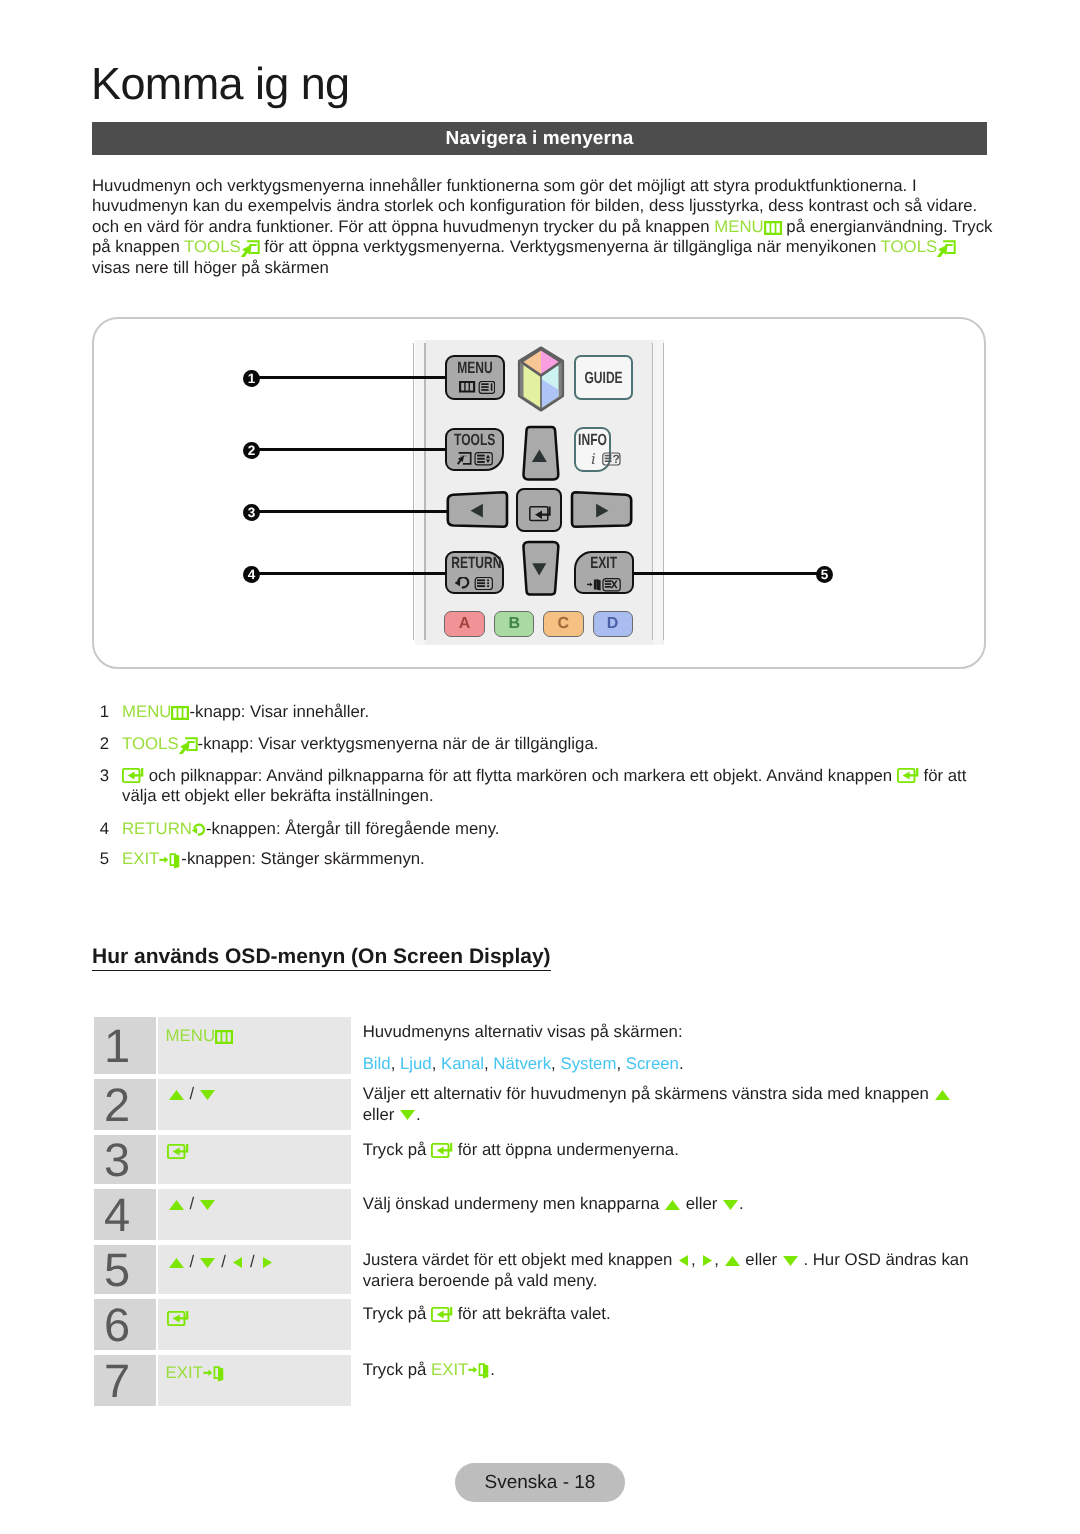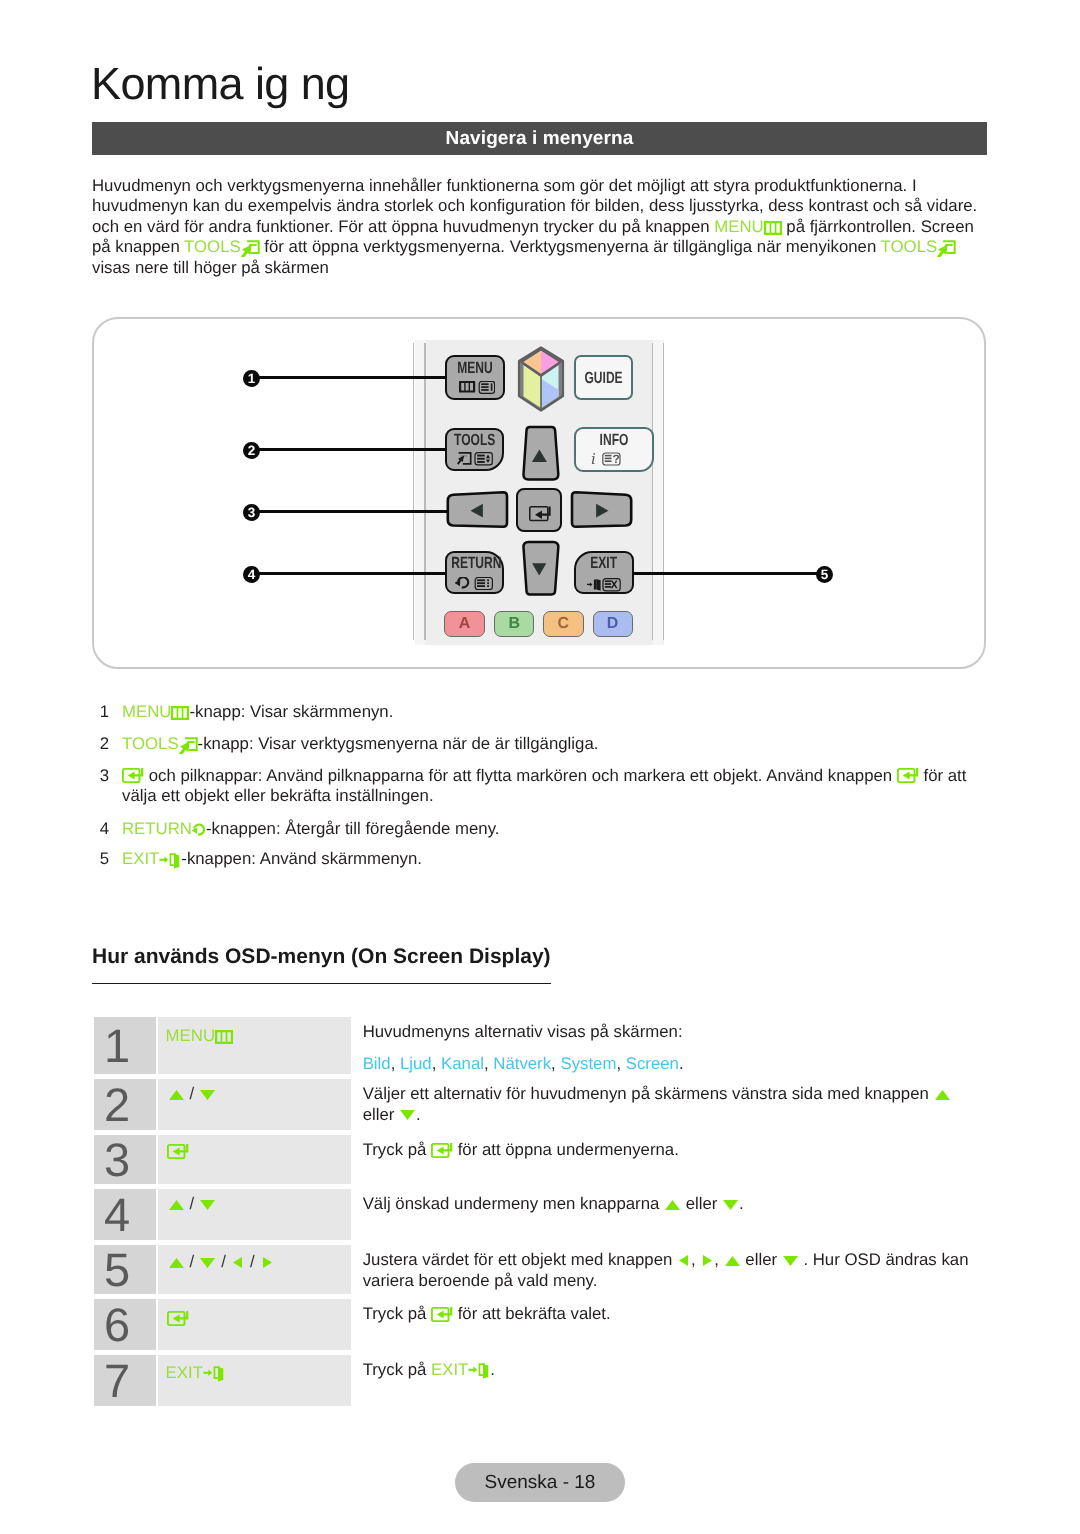--- a/index.html
+++ b/index.html
@@ -47,21 +47,21 @@
        font-size:13.5px;font-weight:bold;text-align:center;line-height:17.4px;}
 
   
   .nlist{position:absolute;left:92px;top:700px;width:900px;font-size:16.8px;color:#231f20;}
   .nrow{position:absolute;left:0;width:900px;}
   .nnum{position:absolute;left:3px;top:0;width:14px;text-align:right;line-height:20.6px;}
   .ntxt{margin-left:30px;line-height:20.6px;}
 
   
   .osd-h{position:absolute;left:92px;top:945px;font-size:21px;font-weight:bold;color:#1a1a1a;
-         border-bottom:1.6px solid #1a1a1a;padding-bottom:14px;}
+         border-bottom:1.6px solid #1a1a1a;padding-bottom:1px;}
   .osd-sub{position:absolute;left:92px;top:980px;font-size:16.8px;color:#231f20;}
 
   
   .osd-tbl{position:absolute;left:92px;top:1012.1px;width:920px;border-collapse:separate;border-spacing:2.7px 5.3px;table-layout:fixed;}
   .osd-tbl td{vertical-align:top;}
   .osd-tbl td.c-step{padding:0 0 0 10px;width:61.2px;background:#d5d5d5;text-align:left;font-size:47px;color:#5a5a5a;
           vertical-align:middle;font-weight:400;line-height:0.80;}
   .osd-tbl td.c-key{width:192.5px;background:#e7e7e7;padding:22px 0 0 11px;font-size:16.8px;}
   .osd-tbl td.c-desc{padding:5px 0 0 9.3px;font-size:16.8px;line-height:20.6px;color:#231f20;}
   .sl{padding:0 5px;color:#333;}
@@ -77,21 +77,21 @@
 
 <div class="page">
   <div class="pg-title">Komma ig ng</div>
   <div class="sec-bar">Navigera i menyerna</div>
 
   <div class="intro">
     <div><span>Huvudmenyn och verktygsmenyerna innehåller funktionerna som gör det möjligt att styra produktfunktionerna. I</span></div>
     <div><span>huvudmenyn kan du exempelvis ändra storlek och konfiguration för bilden, dess ljusstyrka, dess kontrast och så vidare.</span></div>
     <div><span>och en värd för andra funktioner. För att öppna huvudmenyn trycker du på knappen </span><span class="g">MENU</span><svg class="ico ico-menu" width="18" height="14" viewBox="0 0 18 14">
           <path d="M0 0 H18 V14 H0 Z M2.2 2.2 V11.8 H5.6 V2.2 Z M7.3 2.2 V11.8 H10.7 V2.2 Z M12.4 2.2 V11.8 H15.8 V2.2 Z" fill="#7ce600" fill-rule="evenodd"></path>
-        </svg><span> på fjärrkontrollen. Screen</span></div>
+        </svg><span> på energianvändning. Tryck</span></div>
     <div><span>på knappen </span><span class="g">TOOLS</span><svg class="ico ico-tools" width="19" height="17" viewBox="0 0 19 17">
           <path d="M6.1 1.3 H17.7 V13.1 H9.6" fill="none" stroke="#7ce600" stroke-width="2.0"></path>
           <rect x="8.2" y="4.1" width="7.5" height="1.9" fill="#7ce600"></rect>
           <path d="M10.6 4.6 L1.1 9.6 L4.0 11.4 L0 16.4 L2.6 18.2 L6.6 13.1 L9.3 14.8 Z" fill="#7ce600"></path>
         </svg><span> för att öppna verktygsmenyerna. Verktygsmenyerna är tillgängliga när menyikonen </span><span class="g">TOOLS</span><svg class="ico ico-tools" width="19" height="17" viewBox="0 0 19 17">
           <path d="M6.1 1.3 H17.7 V13.1 H9.6" fill="none" stroke="#7ce600" stroke-width="2.0"></path>
           <rect x="8.2" y="4.1" width="7.5" height="1.9" fill="#7ce600"></rect>
           <path d="M10.6 4.6 L1.1 9.6 L4.0 11.4 L0 16.4 L2.6 18.2 L6.6 13.1 L9.3 14.8 Z" fill="#7ce600"></path>
         </svg></div>
     <div><span>visas nere till höger på skärmen</span></div>
@@ -161,21 +161,21 @@
         <rect x="20.1" y="9.0" width="7.6" height="1.9" fill="#1a1a1a"></rect>
         <path d="M31 2.6 L33.1 6.3 H28.9 Z M31 11.1 L33.1 7.4 H28.9 Z" fill="#1a1a1a"></path>
       </svg>
     </div>
 
     <svg style="position:absolute;left:106px;top:83.7px;" width="44" height="59" viewBox="0 0 44 59">
       <path d="M7.5 6.5 Q7.5 3 11 3 H32.5 Q35.9 3 36.1 6.5 L39.3 50 Q39.5 55.5 34.2 55.5 H9.5 Q4.2 55.5 4.5 50 Z" fill="#aaaaaa" stroke="#0d0d0d" stroke-width="2.5" stroke-linejoin="round"></path>
       <path d="M20.4 25.5 L27.9 38 H12.9 Z" fill="#2b3333"></path>
     </svg>
 
-    <div class="btn btn-light" style="left:161.2px;top:87.4px;width:80px;height:44.7px;border-radius:9px 9px 14px 9px;">
+    <div class="btn btn-light" style="left:161.2px;top:87.4px;width:37px;height:44.7px;border-radius:9px 9px 14px 9px;">
       <div class="btn-lbl" style="top:1.5px;">INFO</div>
       <svg style="position:absolute;left:15.3px;top:23.0px;" width="30" height="14" viewBox="0 0 30 14">
         <text x="0" y="12.4" font-family="DejaVu Serif, serif" font-style="italic" font-size="15" fill="#555">i</text>
         <rect x="11.8" y="1.0" width="17.2" height="12.0" rx="2.8" fill="none" stroke="#555" stroke-width="1.2"></rect>
         <rect x="13.7" y="2.8" width="6.8" height="1.6" fill="#555"></rect>
         <rect x="13.7" y="5.6" width="6.8" height="1.6" fill="#555"></rect>
         <rect x="13.7" y="8.4" width="6.8" height="1.6" fill="#555"></rect>
         <text x="21.4" y="11.4" font-family="Liberation Sans, sans-serif" font-size="12" font-weight="bold" fill="#555">?</text>
       </svg>
     </div>
@@ -237,21 +237,21 @@
     <div class="cbtn" style="left:81.1px;top:270.9px;width:40.2px;height:26.2px;background:#a9daa1;color:#3f8547;font-size:16px;line-height:24px;">B</div>
     <div class="cbtn" style="left:130.1px;top:270.9px;width:40.5px;height:26.2px;background:#f5c182;color:#a06a3c;font-size:16px;line-height:24px;">C</div>
     <div class="cbtn" style="left:179.7px;top:270.9px;width:39.9px;height:26.2px;background:#a9bdf0;color:#4a5fa5;font-size:16px;line-height:24px;">D</div>
   </div>
 
   <div class="nlist">
     <div class="nrow" style="top:2.3px;">
       <div class="nnum">1</div>
       <div class="ntxt"><span class="g">MENU</span><svg class="ico ico-menu" width="18" height="14" viewBox="0 0 18 14">
             <path d="M0 0 H18 V14 H0 Z M2.2 2.2 V11.8 H5.6 V2.2 Z M7.3 2.2 V11.8 H10.7 V2.2 Z M12.4 2.2 V11.8 H15.8 V2.2 Z" fill="#7ce600" fill-rule="evenodd"></path>
-          </svg><span>-knapp: Visar skärmmenyn.</span></div>
+          </svg><span>-knapp: Visar innehåller.</span></div>
     </div>
     <div class="nrow" style="top:33.6px;">
       <div class="nnum">2</div>
       <div class="ntxt"><span class="g">TOOLS</span><svg class="ico ico-tools" width="19" height="17" viewBox="0 0 19 17">
             <path d="M6.1 1.3 H17.7 V13.1 H9.6" fill="none" stroke="#7ce600" stroke-width="2.0"></path>
             <rect x="8.2" y="4.1" width="7.5" height="1.9" fill="#7ce600"></rect>
             <path d="M10.6 4.6 L1.1 9.6 L4.0 11.4 L0 16.4 L2.6 18.2 L6.6 13.1 L9.3 14.8 Z" fill="#7ce600"></path>
           </svg><span>-knapp: Visar verktygsmenyerna när de är tillgängliga.</span></div>
     </div>
     <div class="nrow" style="top:65.6px;">
@@ -273,21 +273,21 @@
             <path d="M-0.4 7.4 L5.2 4.5 L5.0 10.8 Z" fill="#7ce600"></path>
           </svg><span>-knappen: Återgår till föregående meny.</span></div>
     </div>
     <div class="nrow" style="top:149.4px;">
       <div class="nnum">5</div>
       <div class="ntxt"><span class="g">EXIT</span><svg class="ico ico-exit" width="22" height="17" viewBox="0 0 22 17">
             <path d="M0.4 7.8 H6.2" stroke="#7ce600" stroke-width="2.1" fill="none"></path>
             <path d="M5.4 4.5 L9.3 7.8 L5.4 11.1 Z" fill="#7ce600"></path>
             <path d="M10.6 1.2 H16.8 V14.0 H10.6 Z M12.3 2.9 V12.3 H15.1 V2.9 Z" fill="#7ce600" fill-rule="evenodd"></path>
             <path d="M15.0 2.0 L20.3 3.4 V15.1 L15.0 16.6 Z" fill="#7ce600"></path>
-          </svg><span>-knappen: Använd skärmmenyn.</span></div>
+          </svg><span>-knappen: Stänger skärmmenyn.</span></div>
     </div>
   </div>
 
   <div class="osd-h">Hur används OSD-menyn (On Screen Display)</div>
 
   <table class="osd-tbl">
       <colgroup>
         <col style="width:61.2px">
         <col style="width:192.5px">
         <col style="width:652.3px">

